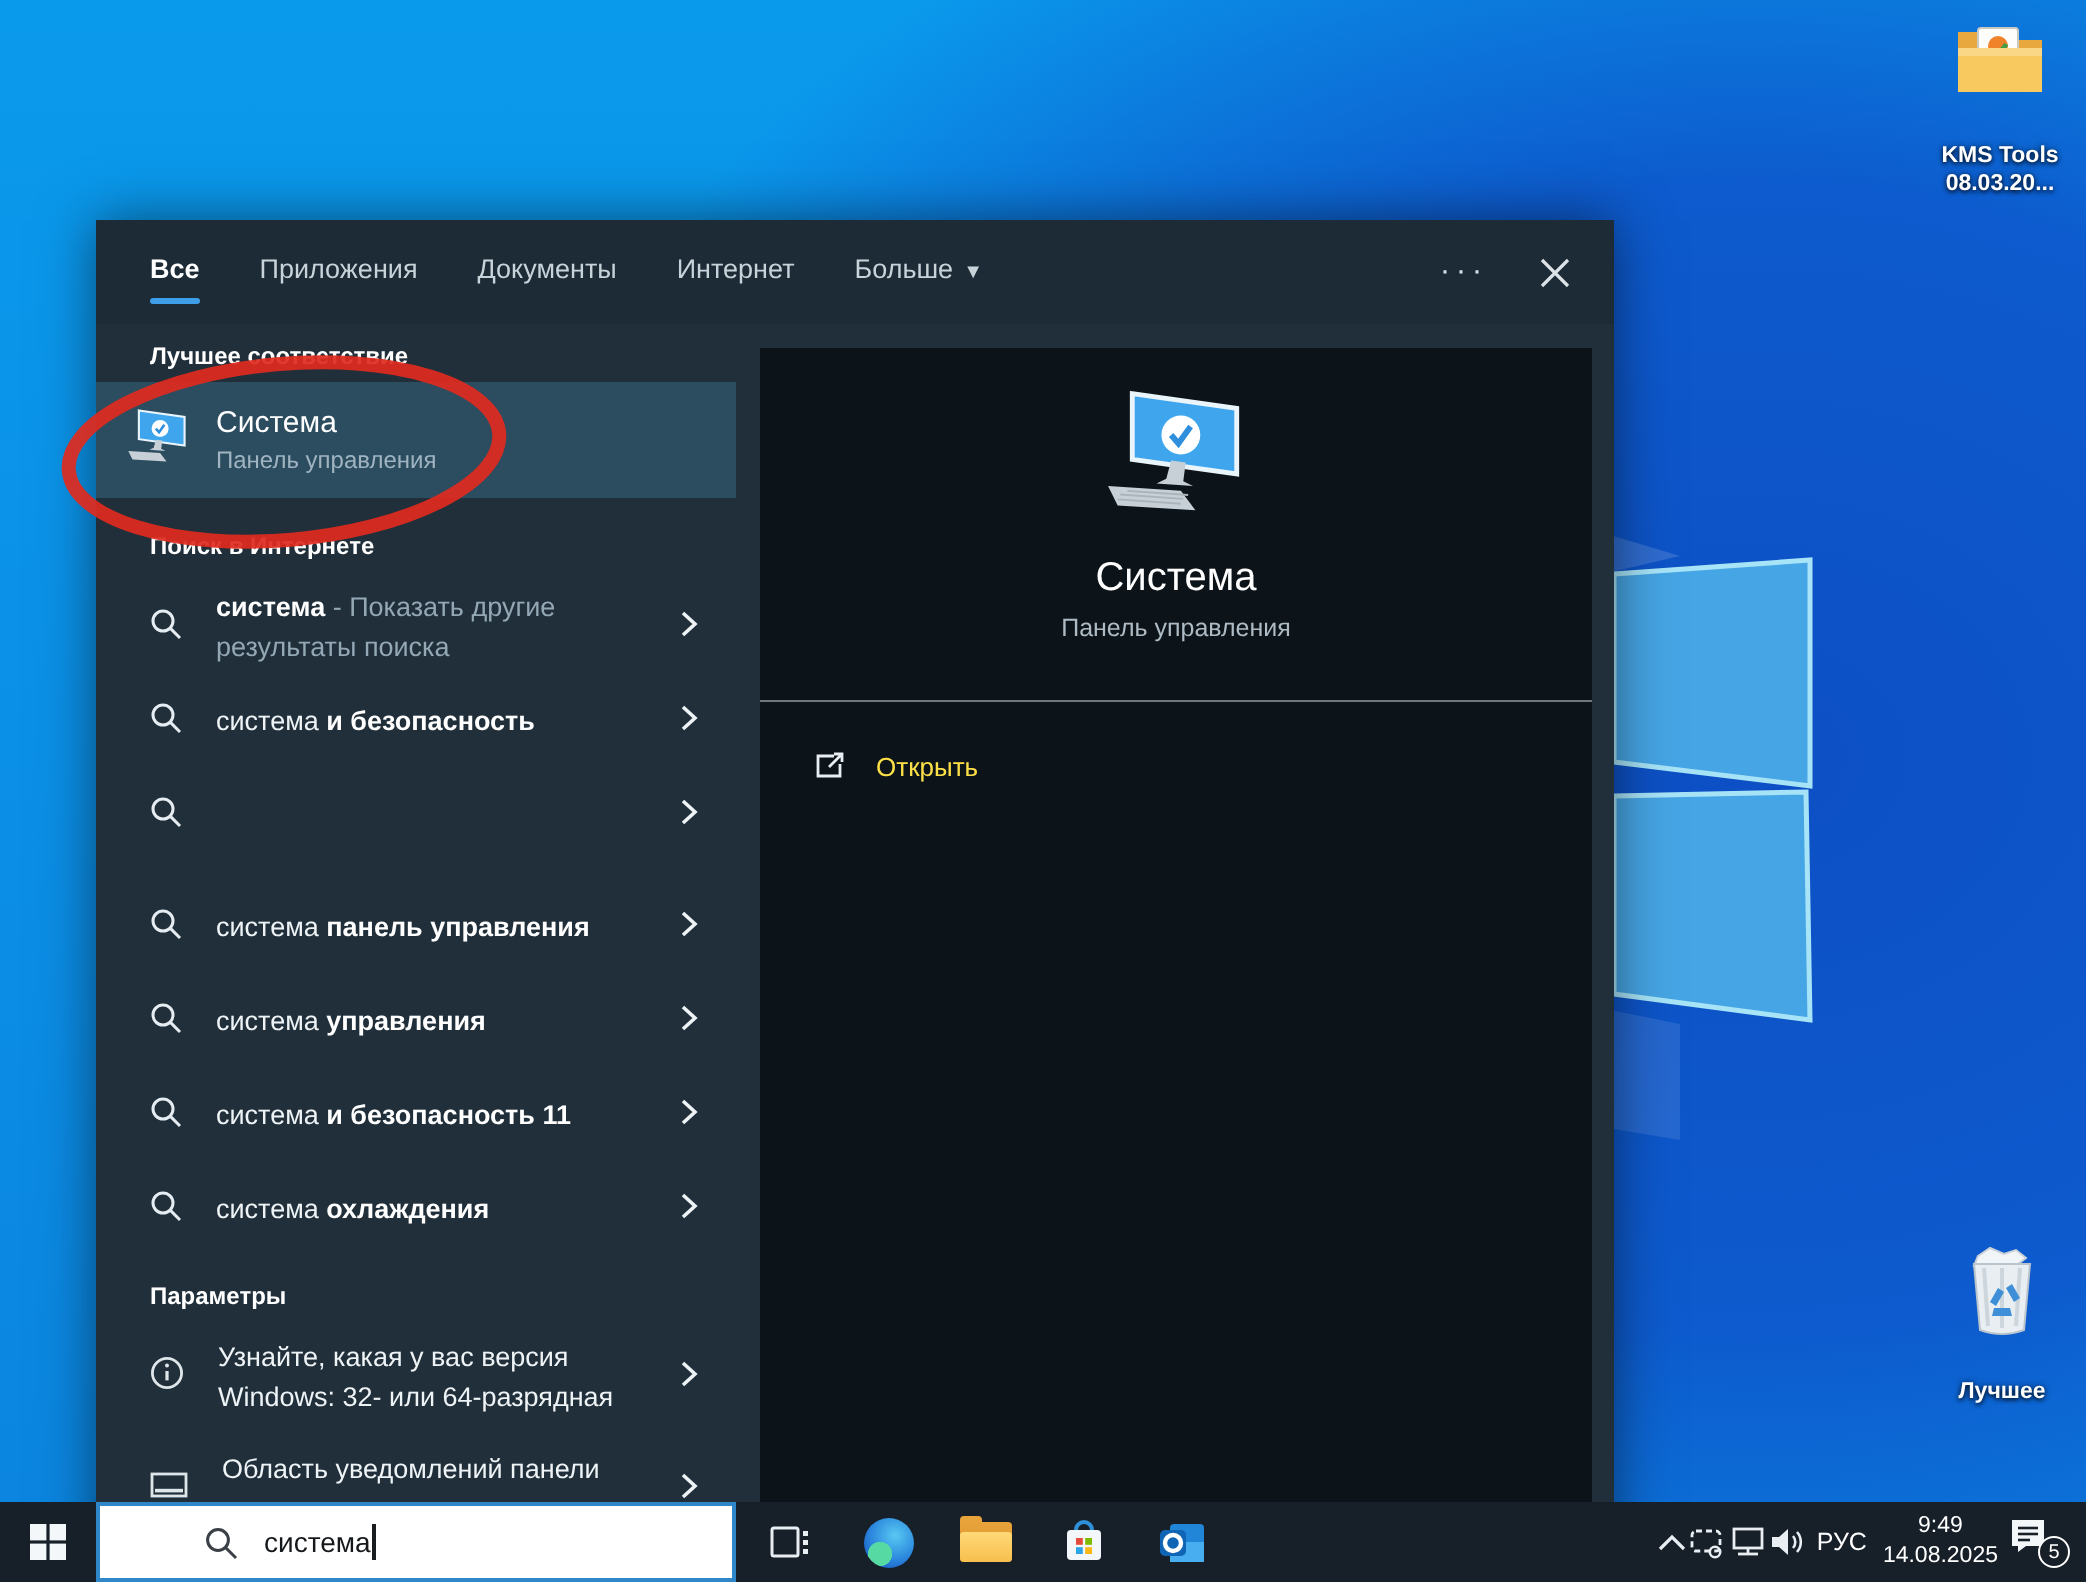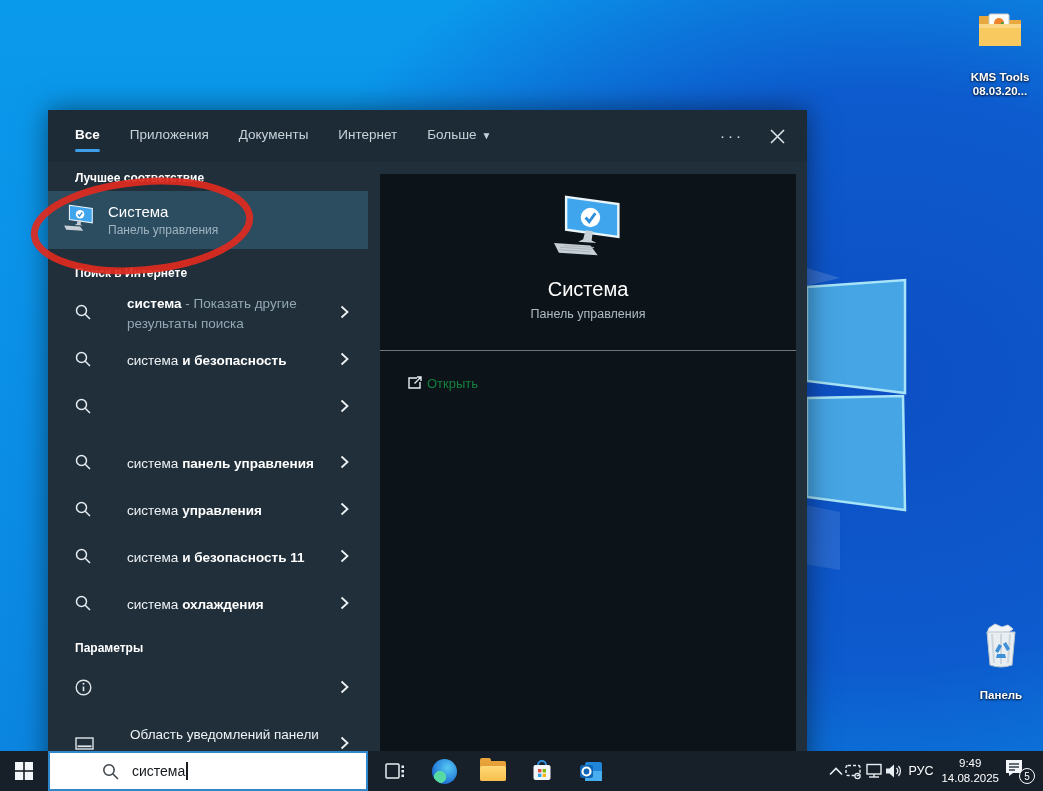--- a/index.html
+++ b/index.html
@@ -42,21 +42,21 @@
 
   
   .col-left { position:absolute; left:0; top:0; width:320px; height:589px; overflow:hidden; }
   .sec-header { padding:9px 0 6px 27px; font-size:12px; font-weight:bold; color:#fff; }
   .sec-header.mt { padding-top:17px; }
   .bm-row { height:58px; background:#2c4c60; display:flex; align-items:center; cursor:pointer; }
   .bm-icon { width:34px; margin:0 12px 0 14px; }
   .bm-title { font-size:15px; color:#fff; }
   .bm-sub { font-size:12px; color:#9fb4c0; margin-top:3px; }
 
-  .row { display:flex; align-items:center; padding:0 14px 0 27px; cursor:pointer;gap:19px; }
+  .row { display:flex; align-items:center; padding:0 14px 0 27px; cursor:pointer; }
   .row.one { min-height:38px; }
   .row.two { min-height:56px; }
   .row .ric { flex:0 0 16px; margin-right:17px; }
   .row .rtxt { flex:1; font-size:13.5px; color:#eef3f6; line-height:1.45; padding:6px 0; max-width:218px; }
   .row .rtxt .q { color:#eef3f6; }
   .row .rtxt .rest-bold { font-weight:bold; color:#fff;margin-top:24px; }
   .row .rtxt .q-bold { font-weight:bold; color:#fff; }
   .row .rtxt .rest-dim { color:#93a8b4; }
   .row .chev { flex:0 0 14px; margin-left:auto; }
 
@@ -64,21 +64,21 @@
   .col-right { position:absolute; left:332px; top:12px; width:416px; height:577px;
     background:#0d1419; }
   .detail-icon { position:absolute; left:50%; top:18px; transform:translateX(-50%); }
   .detail-title { position:absolute; top:104px; width:100%; text-align:center;
     font-size:20px; color:#fff; }
   .detail-sub { position:absolute; top:133px; width:100%; text-align:center;
     font-size:12.5px; color:#aebbc4; }
   .detail-div { position:absolute; top:176px; left:0; right:0; height:1px; background:#70767b; }
   .open-row { position:absolute; top:192px; left:0; right:0; height:34px; display:flex;
     align-items:center; padding-left:27px; cursor:pointer; }
-  .open-row .lbl { font-size:13px; color:#15803d; margin-left:4px; }
+  .open-row .lbl { font-size:13px; color:#fde047; margin-left:15px; }
 
   
   .annot { position:absolute; left:22px; top:168px; z-index:6; pointer-events:none; }
 
   
   .taskbar { position:absolute; left:0; bottom:0; width:1043px; height:40px;
     background:#171f29; z-index:4; display:flex; align-items:center; }
   .start-btn { width:48px; height:40px; display:flex; align-items:center; justify-content:center; cursor:pointer; }
   .tb-search { width:320px; height:40px; background:#fff; border:2px solid #2f86c8;
     display:flex; align-items:center; padding-left:52px; position:relative; }
@@ -141,21 +141,21 @@
     <div class="glyph" style="width:42px;">
       <svg width="42" height="46" viewBox="0 0 42 46">
         <path d="M9 6 l6 -4 7 3 6 -2 5 4 -4 3 -22 1 z" fill="#f2f5f7" stroke="#c9d2d8"></path>
         <path d="M7 10 h28 l-3 33 q-11 4 -22 0 z" fill="#e9eef2" stroke="#b9c4cc"></path>
         <path d="M12 12 l2 29 M21 12 l0 30 M30 12 l-2 29" stroke="#cdd6dc" stroke-width="2" fill="none"></path>
         <g transform="translate(21,26)">
           <path d="M-6 3 l4 -7 3 2 -4 7 z M6 3 l-4 -7 3 -2 4 7 z M-4 6 h8 l1 4 h-10 z" fill="#3e8fd8"></path>
         </g>
       </svg>
     </div>
-    <div class="lbl">Панель</div>
+    <div class="lbl">Лучшее</div>
   </div>
 
   <div class="flyout">
 
     <div class="tabsbar">
       <div id="tabs-container" style="display:flex;align-items:flex-start;">
           <div class="tab active"><span>Все</span><div class="ul"></div></div>
           <div class="tab"><span>Приложения</span><div class="ul"></div></div>
           <div class="tab"><span>Документы</span><div class="ul"></div></div>
           <div class="tab"><span>Интернет</span><div class="ul"></div></div>
@@ -264,20 +264,21 @@
           </div>
 
         <div class="sec-header mt">Параметры</div>
         <div id="settings-list">
             <div class="row two">
               <span class="ric"><svg width="17" height="17" viewBox="0 0 17 17">
                   <circle cx="8.5" cy="8.5" r="7.3" stroke="#dfe6ea" stroke-width="1.4" fill="none"></circle>
                   <line x1="8.5" y1="7.5" x2="8.5" y2="12.2" stroke="#dfe6ea" stroke-width="1.6"></line>
                   <circle cx="8.5" cy="4.8" r="1" fill="#dfe6ea"></circle>
                 </svg></span>
+              <span class="rtxt">Узнайте, какая у вас версия Windows: 32- или 64-разрядная</span>
               <span class="chev"><svg width="9" height="14" viewBox="0 0 9 14">
                   <path d="M1.5 1.5 L7.5 7 L1.5 12.5" stroke="#eef3f6" stroke-width="1.8" fill="none"></path>
                 </svg></span>
             </div>
             <div class="row two">
               <span class="ric"><svg width="19" height="15" viewBox="0 0 19 15">
                   <rect x="1" y="2" width="17" height="11" stroke="#dfe6ea" stroke-width="1.4" fill="none"></rect>
                   <line x1="2.5" y1="10.3" x2="16.5" y2="10.3" stroke="#dfe6ea" stroke-width="1.8"></line>
                 </svg></span>
               <span class="rtxt">Область уведомлений панели задач</span>

